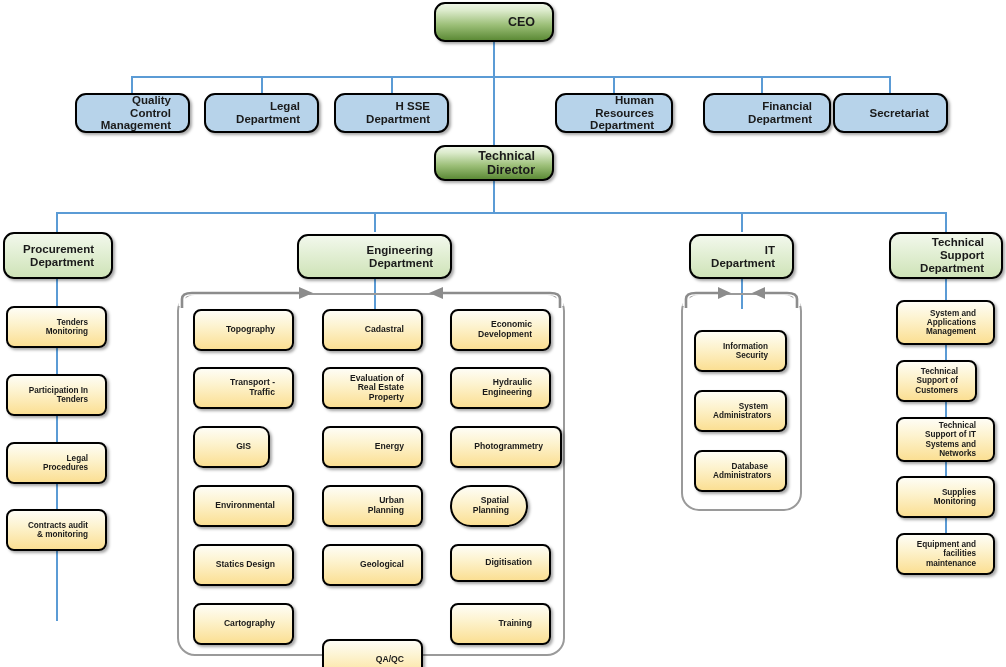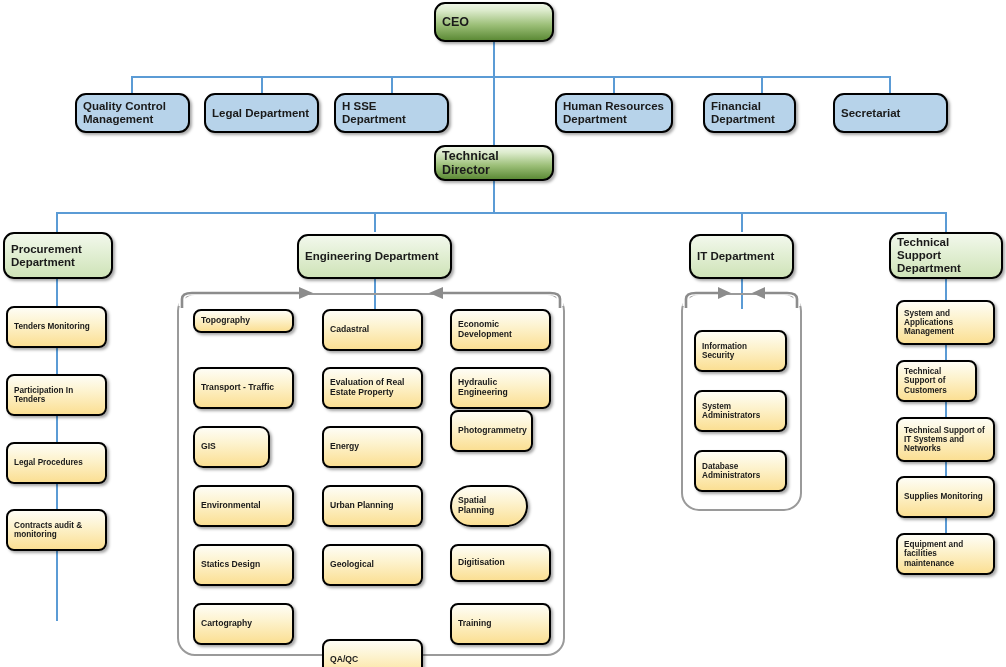--- a/index.html
+++ b/index.html
@@ -16,27 +16,27 @@
   .conn.v{width:2px;}
   .conn.h{height:2px;}
 
   
   .node{
     position:absolute;
     box-sizing:border-box;
     border:2.5px solid #000000;
     border-radius:9px;
     display:flex;align-items:center;justify-content:center;
-    text-align:left;
+    text-align:right;
     color:#1a1a1a;
     font-weight:bold;
     line-height:1.12;
     z-index:5;
     box-shadow:2px 2px 3px rgba(0,0,0,0.35);
-    padding:1px 6px;
+    padding:1px 17px;
   }
   .node span{display:block;width:100%;}
 
   
   .n-exec{
     background:linear-gradient(to bottom,#eef5e6 0%,#dcebcc 18%,#9cbf78 58%,#5c8a36 100%);
     font-size:12.5px;
     border-radius:11px;
   }
   
@@ -112,21 +112,21 @@
   </div>
   <div class="node n-blue" style="left:204px;top:93px;width:115px;height:40px;">
     <span>Legal Department</span>
   </div>
   <div class="node n-blue" style="left:334px;top:93px;width:115px;height:40px;">
     <span>H SSE Department</span>
   </div>
   <div class="node n-blue" style="left:555px;top:93px;width:118px;height:40px;">
     <span>Human Resources Department</span>
   </div>
-  <div class="node n-blue" style="left:703px;top:93px;width:93px;height:40px;">
+  <div class="node n-blue" style="left:703px;top:93px;width:128px;height:40px;">
     <span>Financial Department</span>
   </div>
   <div class="node n-blue" style="left:833px;top:93px;width:115px;height:40px;">
     <span>Secretariat</span>
   </div>
 
   <div class="node n-exec" style="left:434px;top:145px;width:120px;height:36px;">
     <span>Technical Director</span>
   </div>
 
@@ -159,21 +159,21 @@
   <div class="gbox" style="left:177px;top:293px;width:388px;height:363px;"></div>
   <svg class="garrow" viewBox="0 0 388 24" style="left:177px;top:286px;width:388px;height:24px;">
     <path d="M5 20 L5 12 Q5 6 14 6 L125 6" fill="none" stroke="#ffffff" stroke-width="7"></path>
     <path d="M383 20 L383 12 Q383 6 374 6 L263 6" fill="none" stroke="#ffffff" stroke-width="7"></path>
     <path d="M5 22 L5 13 Q5 7 15 7 L122 7" fill="none" stroke="#8c8c8c" stroke-width="2.6"></path>
     <polygon points="122,1 136,7 122,13" fill="#8c8c8c"></polygon>
     <path d="M383 22 L383 13 Q383 7 373 7 L266 7" fill="none" stroke="#8c8c8c" stroke-width="2.6"></path>
     <polygon points="266,1 252,7 266,13" fill="#8c8c8c"></polygon>
   </svg>
 
-  <div class="node n-leaf n-leaf-eng" style="left:193px;top:309px;width:101px;height:24px;">
+  <div class="node n-leaf n-leaf-eng" style="left:193px;top:309px;width:101px;height:42px;">
     <span>Topography</span>
   </div>
   <div class="node n-leaf n-leaf-eng" style="left:193px;top:367px;width:101px;height:42px;">
     <span>Transport - Traffic</span>
   </div>
   <div class="node n-leaf n-leaf-eng" style="left:193px;top:426px;width:77px;height:42px;border-radius:10px;">
     <span>GIS</span>
   </div>
   <div class="node n-leaf n-leaf-eng" style="left:193px;top:485px;width:101px;height:42px;">
     <span>Environmental</span>
@@ -203,21 +203,21 @@
   <div class="node n-leaf n-leaf-eng" style="left:322px;top:603px;width:101px;height:42px;margin-top:36px;">
     <span>QA/QC</span>
   </div>
 
   <div class="node n-leaf n-leaf-eng" style="left:450px;top:309px;width:101px;height:42px;">
     <span>Economic Development</span>
   </div>
   <div class="node n-leaf n-leaf-eng" style="left:450px;top:367px;width:101px;height:42px;">
     <span>Hydraulic Engineering</span>
   </div>
-  <div class="node n-leaf n-leaf-eng" style="left:450px;top:410px;width:83px;height:42px;">
+  <div class="node n-leaf n-leaf-eng" style="left:450px;top:426px;width:112px;height:42px;">
     <span>Photogrammetry</span>
   </div>
   <div class="node n-leaf n-leaf-eng" style="left:450px;top:485px;width:78px;height:42px;border-radius:21px;">
     <span>Spatial Planning</span>
   </div>
   <div class="node n-leaf n-leaf-eng" style="left:450px;top:544px;width:101px;height:38px;">
     <span>Digitisation</span>
   </div>
   <div class="node n-leaf n-leaf-eng" style="left:450px;top:603px;width:101px;height:42px;">
     <span>Training</span>

